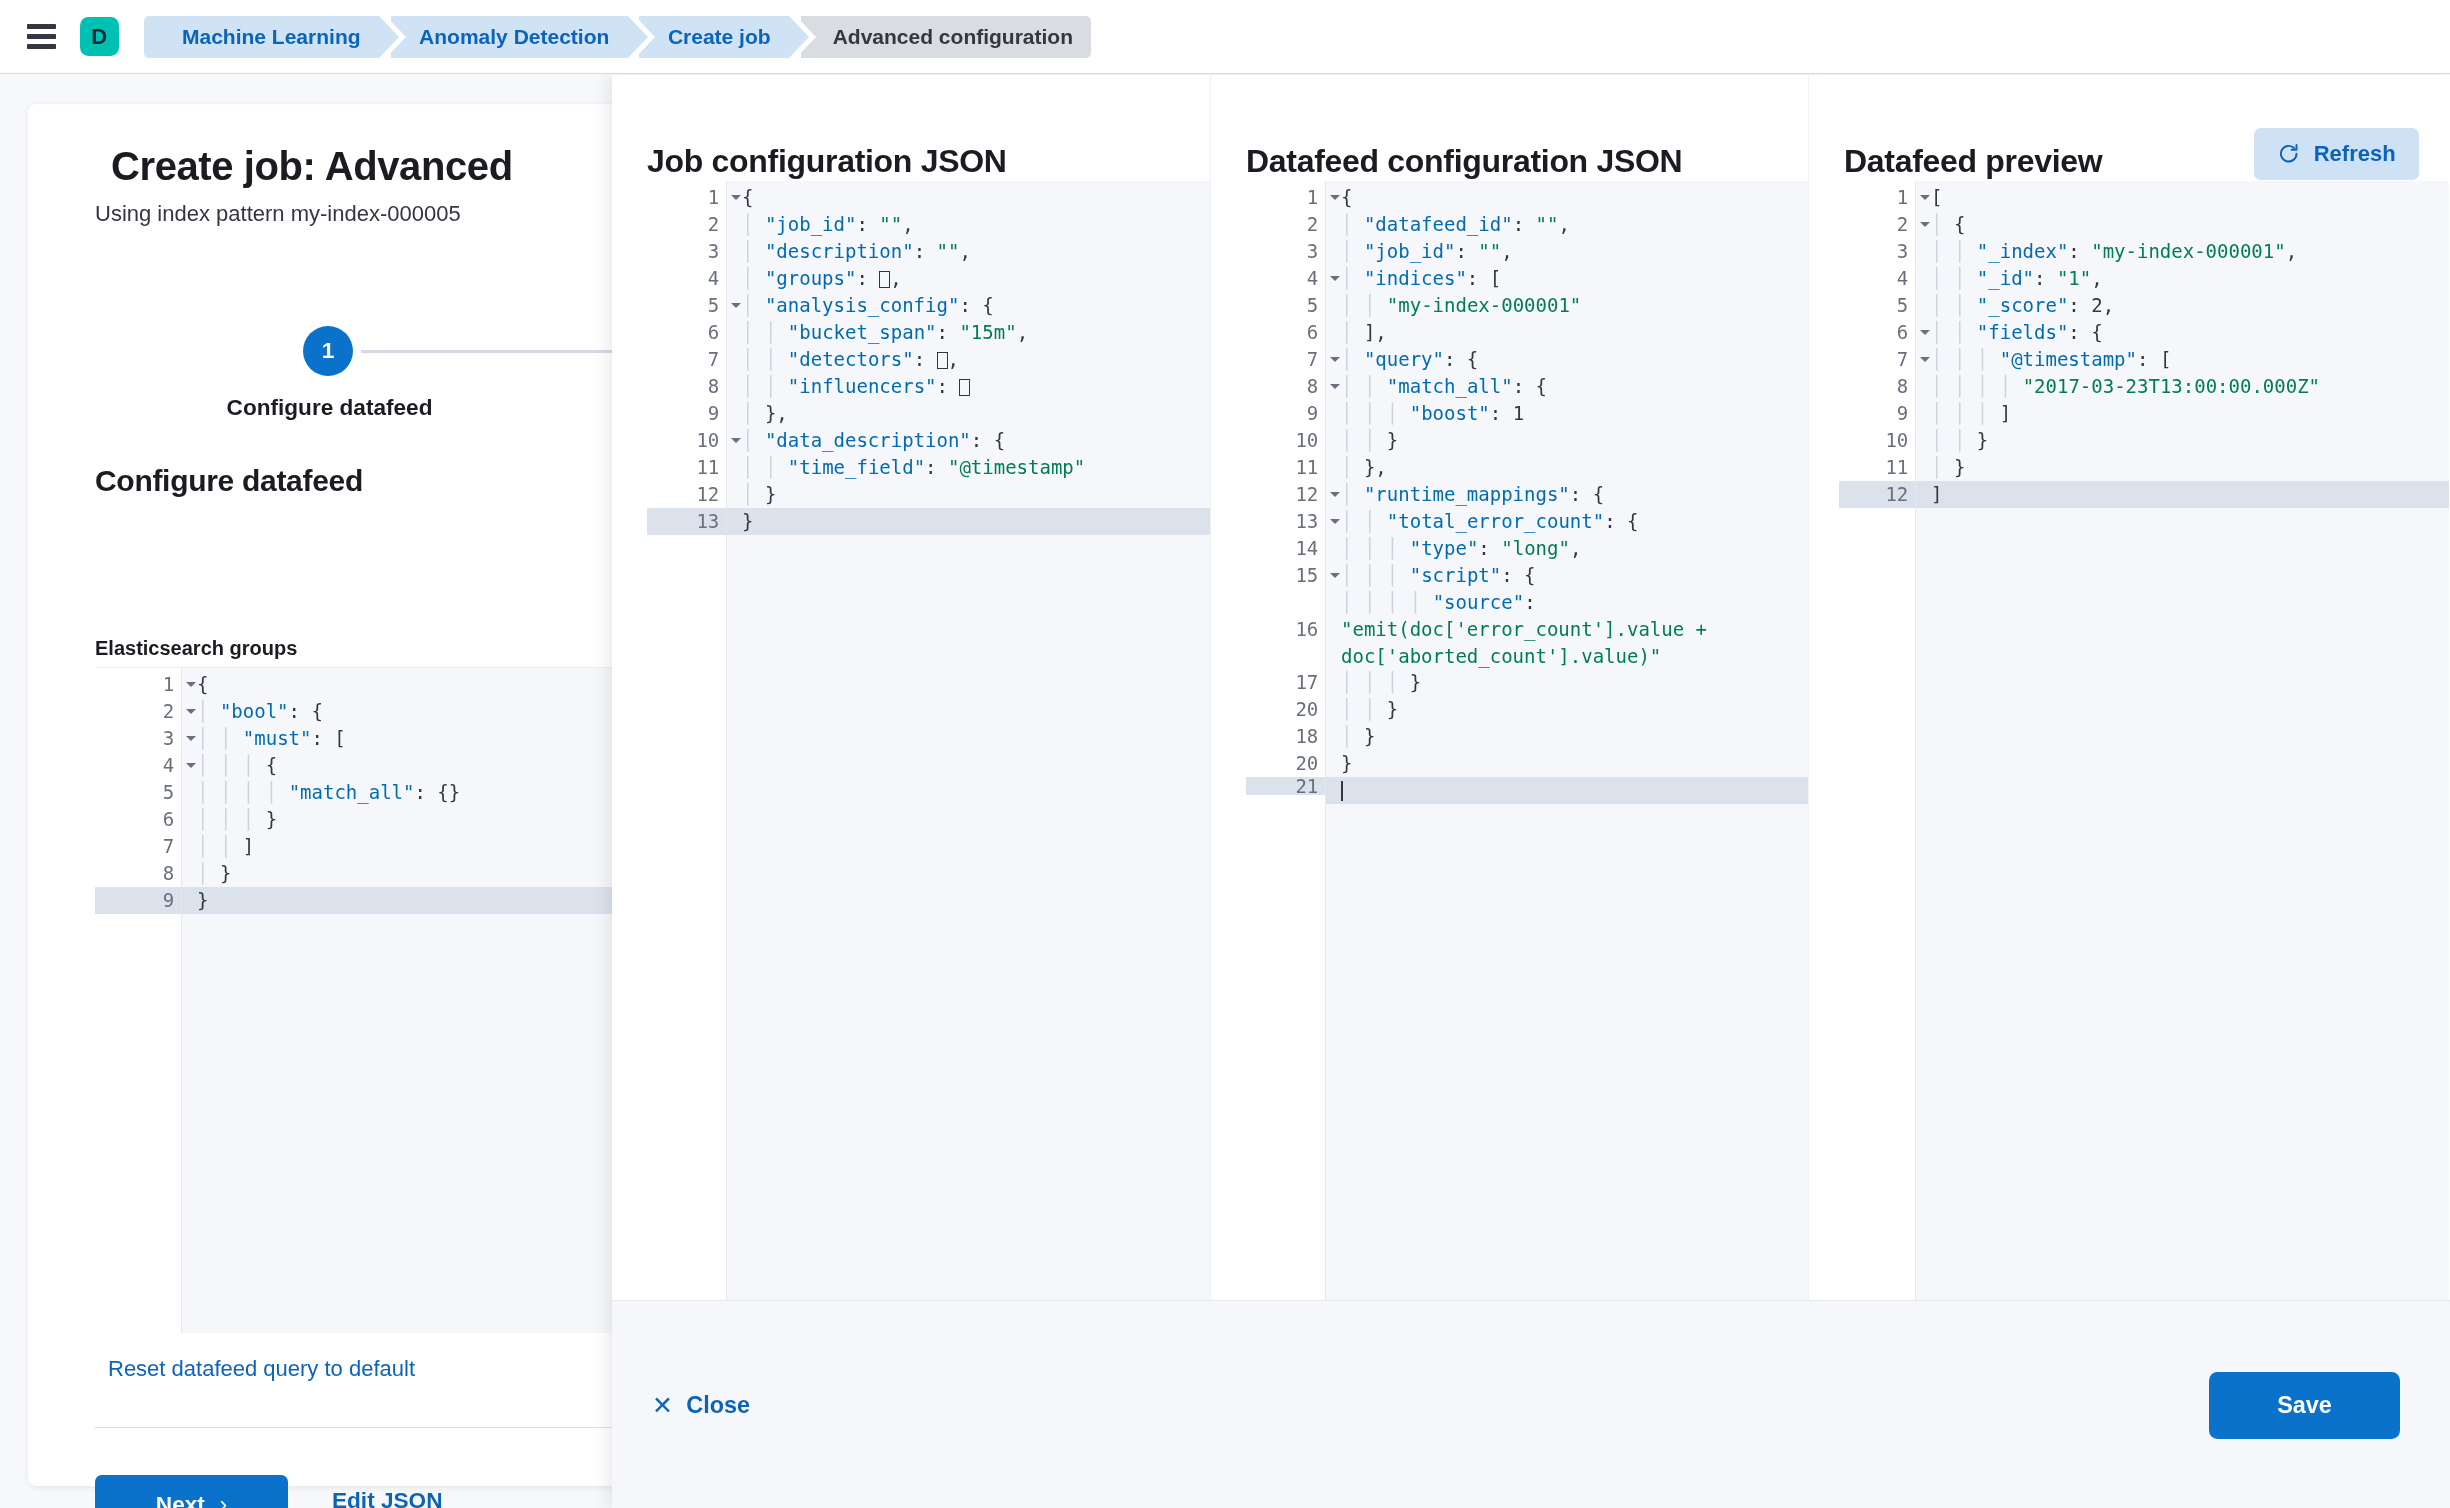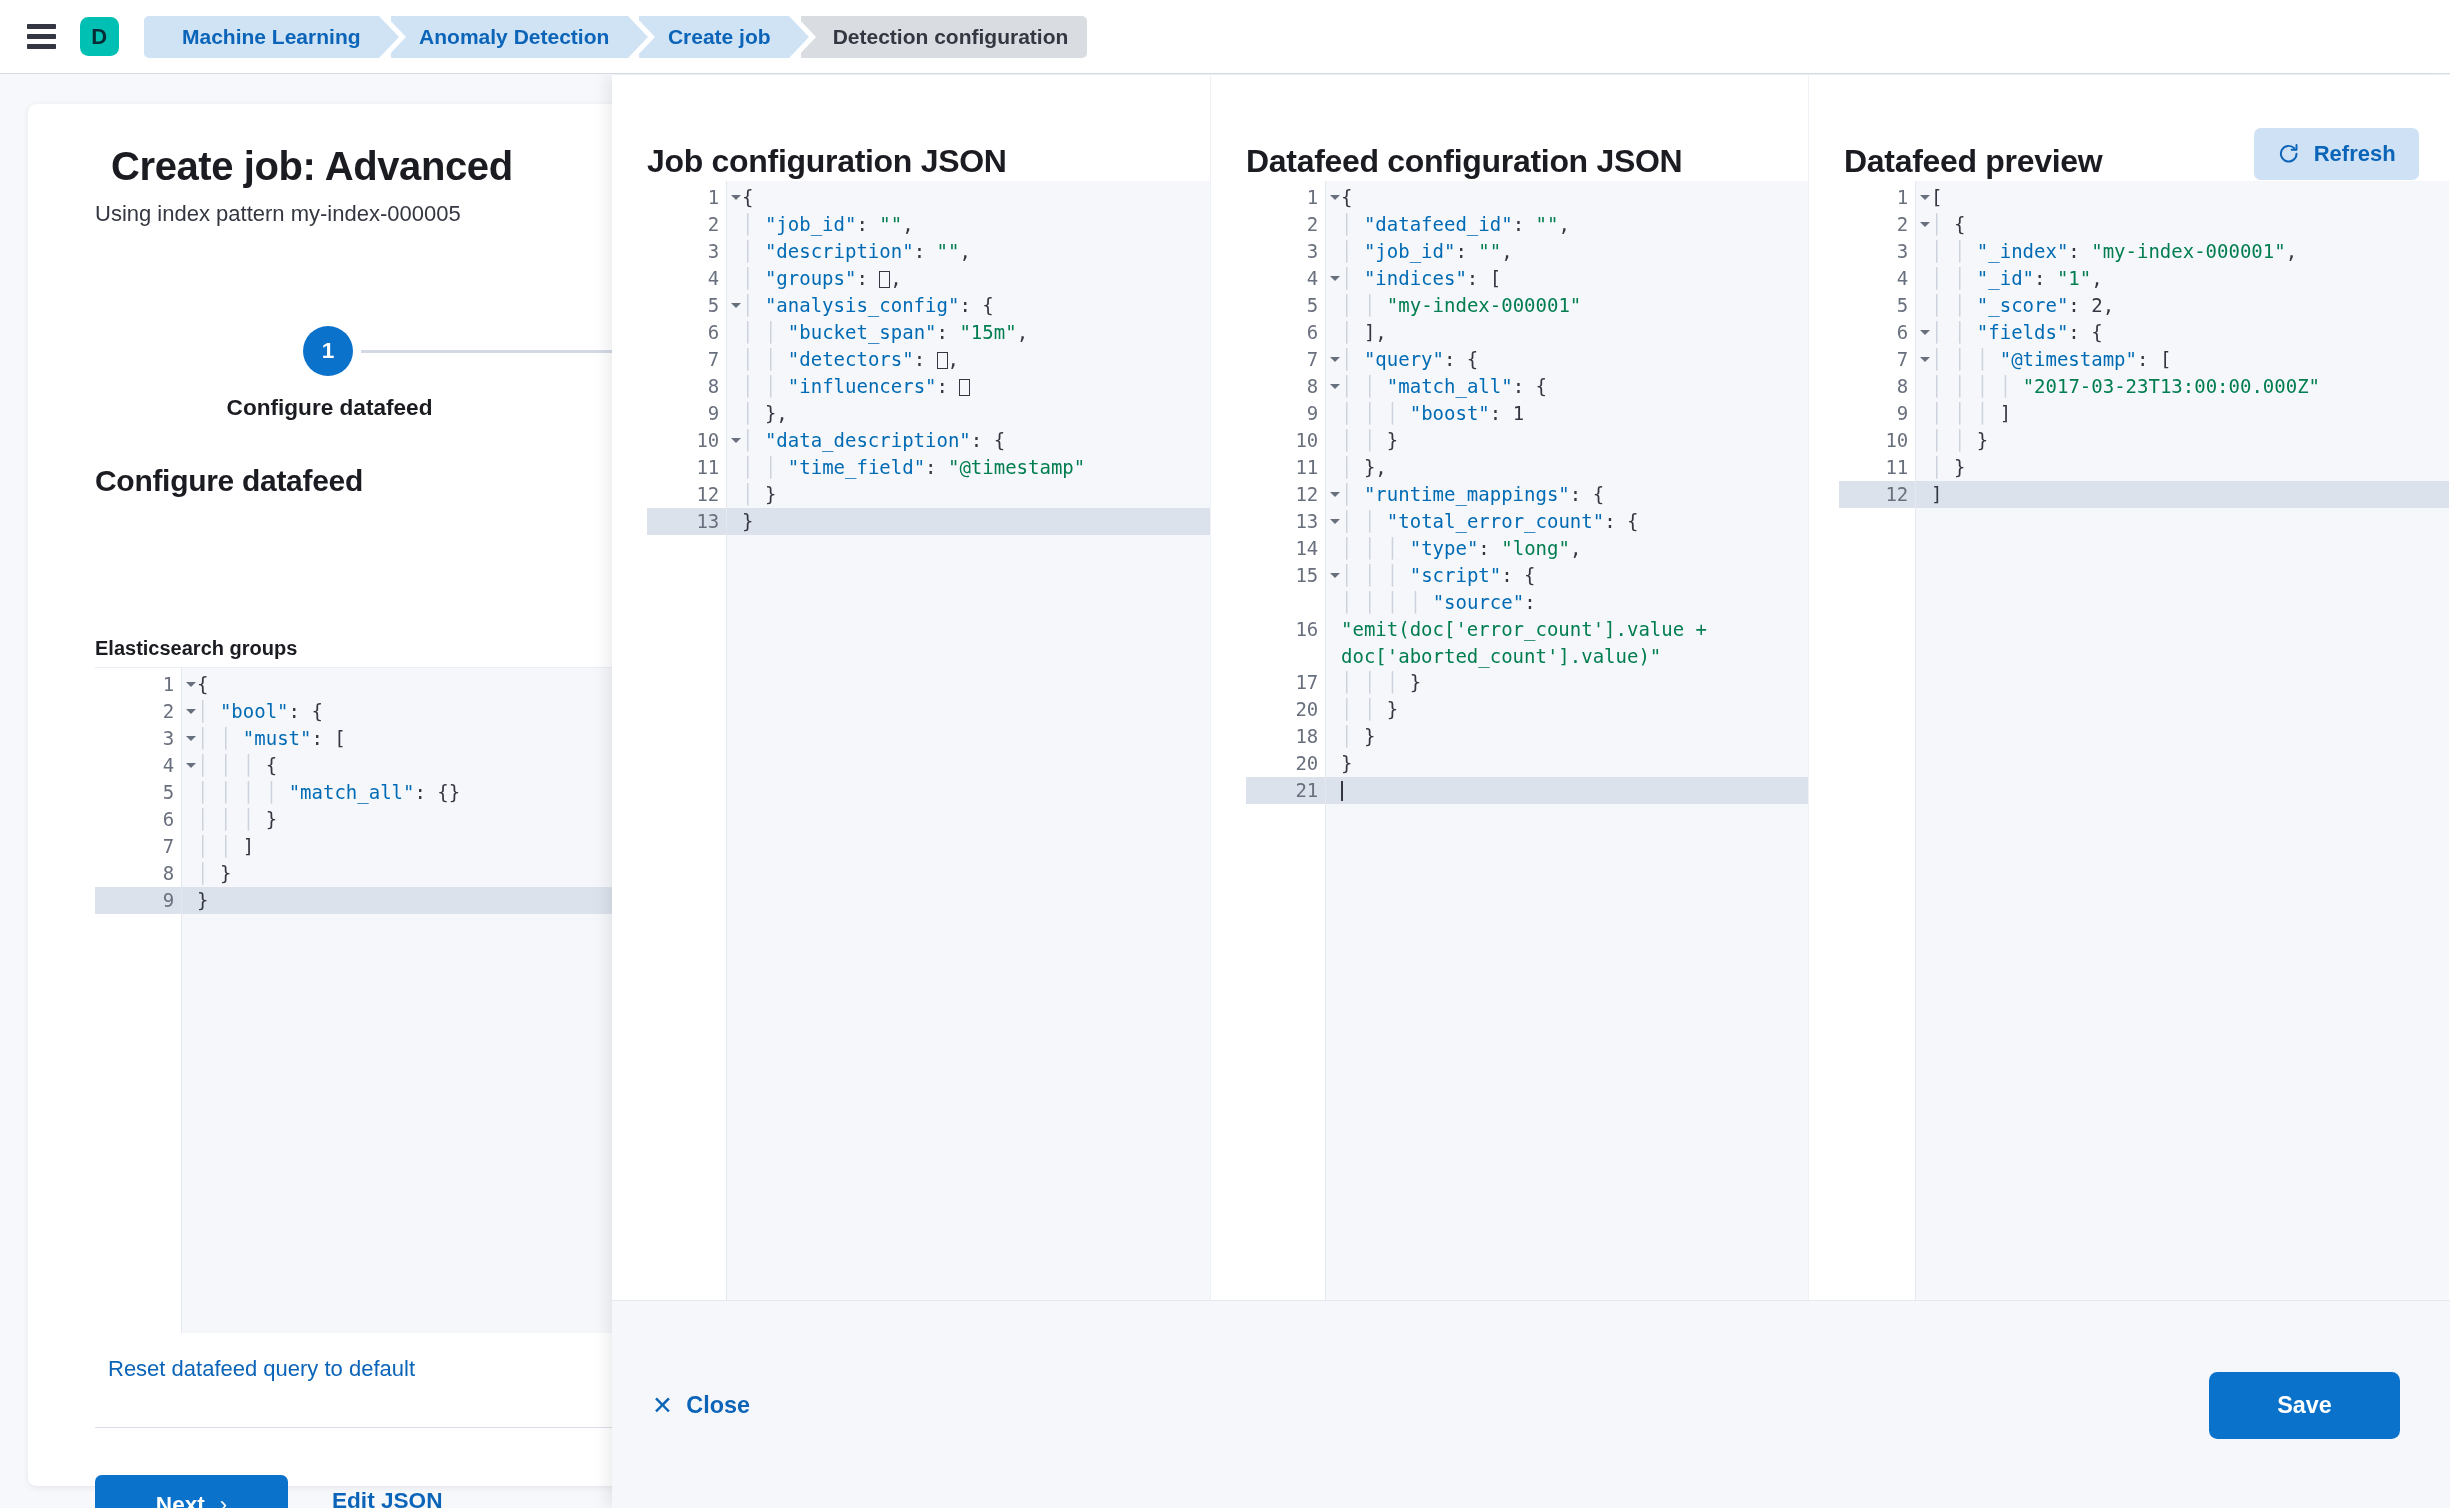--- a/index.html
+++ b/index.html
@@ -171,21 +171,21 @@
   <div class="hamburger">
     <span></span>
       <span></span>
       <span></span>
   </div>
   <div class="space-avatar">D</div>
   <div class="breadcrumbs">
     <div class="crumb">Machine Learning</div>
     <div class="crumb">Anomaly Detection</div>
     <div class="crumb">Create job</div>
-    <div class="crumb last">Detection configuration</div>
+    <div class="crumb last">Advanced configuration</div>
   </div>
 </div>
 
 <div class="page-wrap">
   <div class="page-card">
     <div class="page-title">Create job: Advanced</div>
     <div class="page-sub">Using index pattern my-index-000005</div>
 
     <div class="stepper">
       <div class="step-circle">1</div>
@@ -294,21 +294,21 @@
               <div class="gl nofold" style="height: 27px;">11</div>
               <div class="gl" style="height: 27px;">12<span class="fold"></span></div>
               <div class="gl" style="height: 27px;">13<span class="fold"></span></div>
               <div class="gl nofold" style="height: 27px;">14</div>
               <div class="gl" style="height: 27px;">15<span class="fold"></span></div>
               <div class="gl nofold" style="height: 80px;">16</div>
               <div class="gl nofold" style="height: 27px;">17</div>
               <div class="gl nofold" style="height: 27px;">20</div>
               <div class="gl nofold" style="height: 27px;">18</div>
               <div class="gl nofold" style="height: 27px;">20</div>
-              <div class="gl active nofold" style="height: 27px;">21</div>
+              <div class="gl active nofold" style="height: 18px;">21</div>
             </div>
           <div class="code">
               <div class="cl">{</div>
               <div class="cl"><span class="guide">│</span>&nbsp;<span class="k">"datafeed_id"</span>: <span class="s2">""</span>,</div>
               <div class="cl"><span class="guide">│</span>&nbsp;<span class="k">"job_id"</span>: <span class="s2">""</span>,</div>
               <div class="cl"><span class="guide">│</span>&nbsp;<span class="k">"indices"</span>: [</div>
               <div class="cl"><span class="guide">│</span>&nbsp;<span class="guide">│</span>&nbsp;<span class="s2">"my-index-000001"</span></div>
               <div class="cl"><span class="guide">│</span>&nbsp;],</div>
               <div class="cl"><span class="guide">│</span>&nbsp;<span class="k">"query"</span>: {</div>
               <div class="cl"><span class="guide">│</span>&nbsp;<span class="guide">│</span>&nbsp;<span class="k">"match_all"</span>: {</div>

